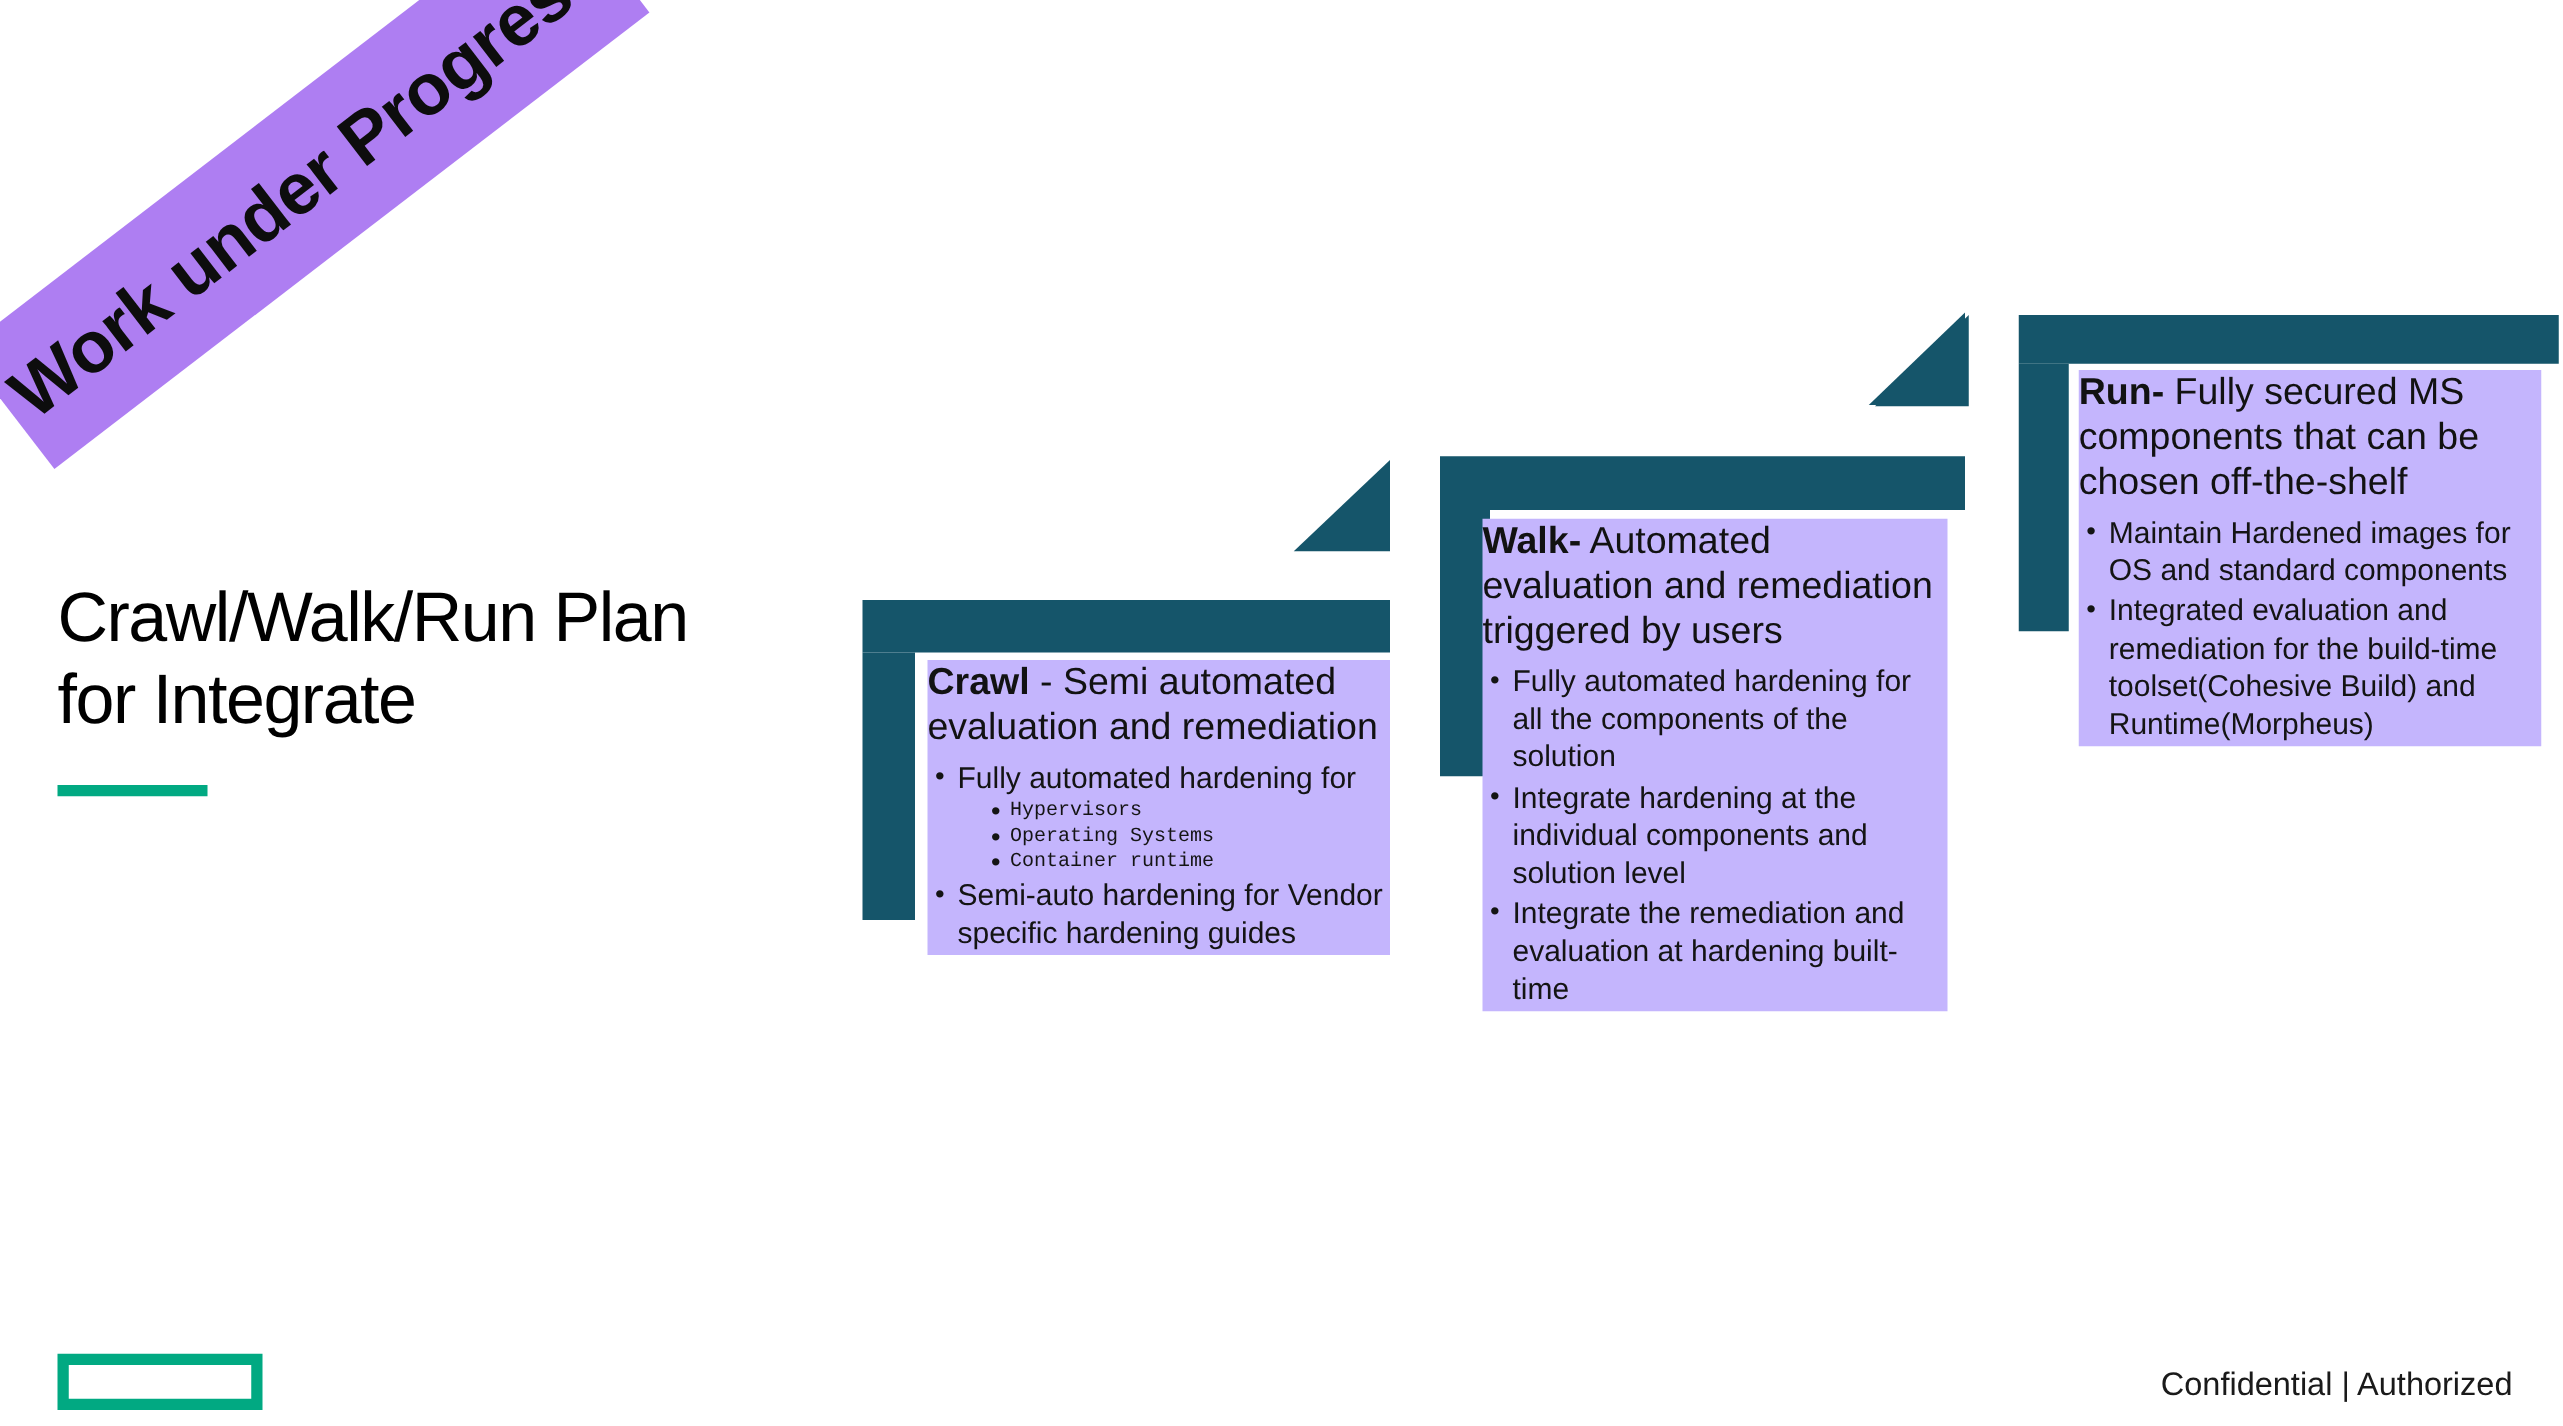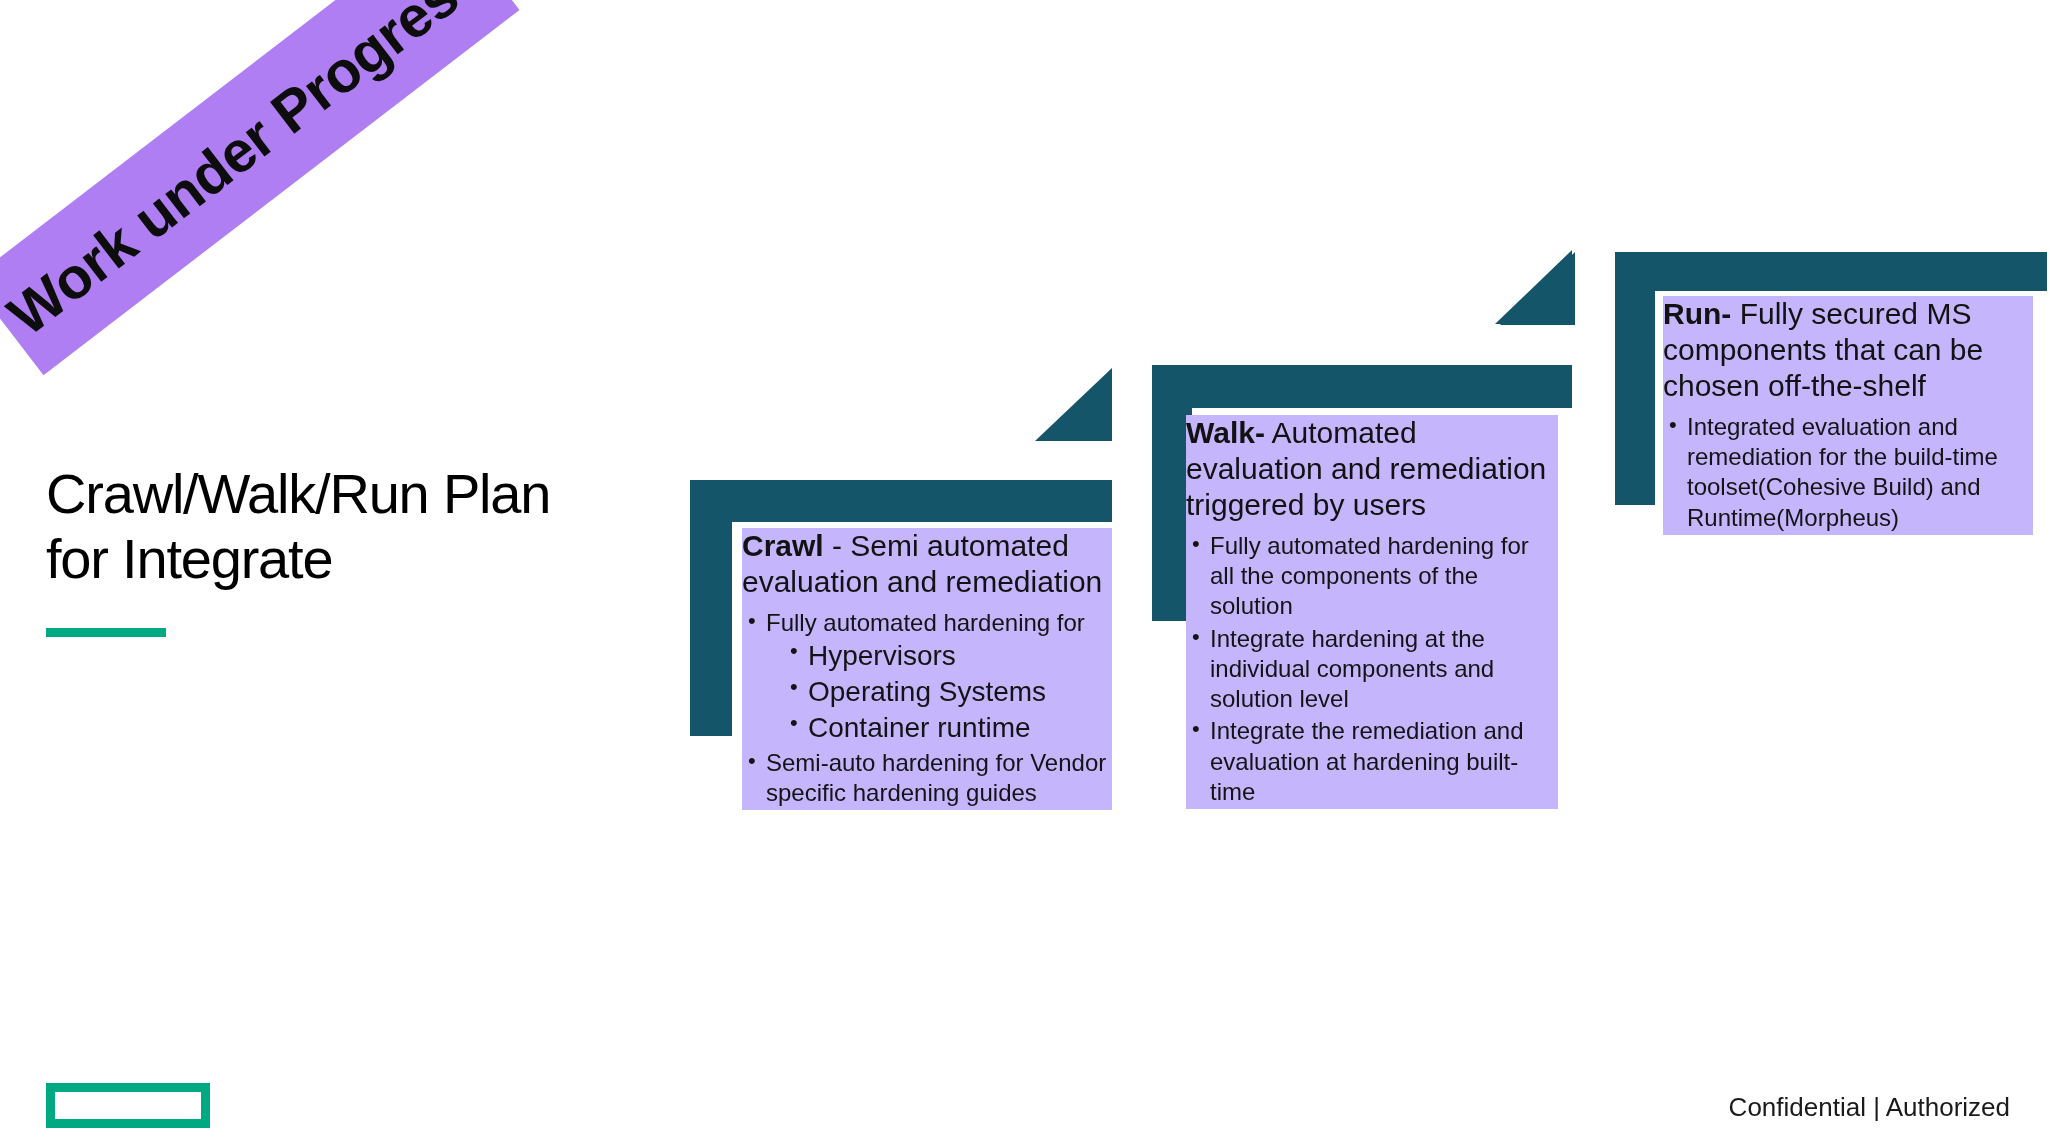--- a/index.html
+++ b/index.html
@@ -127,23 +127,24 @@
     color: #141414;
   }
   ul.sub-bullets {
     list-style: none;
     margin: 0;
     padding: 0 0 0 18px;
   }
   ul.sub-bullets > li {
     position: relative;
     padding-left: 24px;
-    font-size: 28px;
+    font-size: 16px;
     line-height: 1.28;
     color: #141414;
+    font-family: Liberation Mono, monospace;
   }
   ul.sub-bullets > li::before {
     content: "\2022";
     position: absolute;
     left: 6px;
     top: -1px;
     font-size: 22px;
     color: #141414;
   }
 
@@ -269,20 +270,21 @@
 
   <div class="card" id="card-run">
     <div class="corner-triangle"></div>
     <div class="top-bar"></div>
     <div class="left-bar"></div>
     <div class="body">
       <p class="card-heading">
         <b>Run-</b><span> Fully secured MS components that can be chosen off-the-shelf</span>
       </p>
       <ul class="bullets">
+        <li><span>Maintain Hardened images for OS and standard components</span></li>
         <li><span>Integrated evaluation and remediation for the build-time toolset(Cohesive Build) and Runtime(Morpheus)</span></li>
       </ul>
     </div>
   </div>
 
   <div class="hpe-logo"></div>
 
   <div class="footer-right">
     <span>Confidential | Authorized</span>
     <span class="footer-sep"></span>

